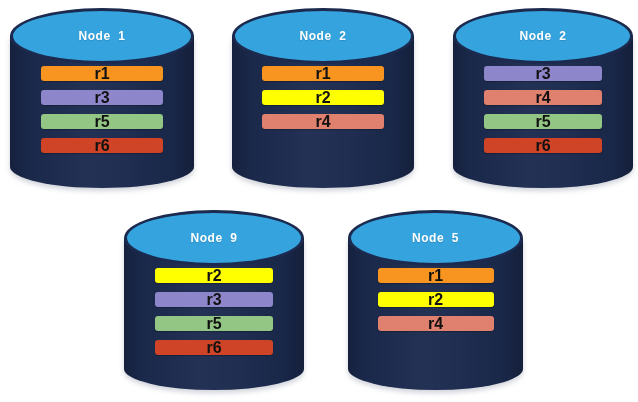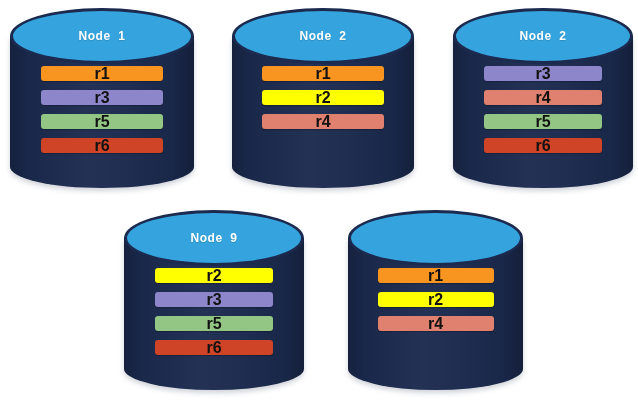--- a/index.html
+++ b/index.html
@@ -200,20 +200,21 @@
           <span class="bar-label">r6</span>
         </div>
       </div>
     </div>
     <div class="node" style="left: 348px; top: 210px; width: 175px; height: 180px;">
       <div class="cyl">
         <div class="cyl-body" style="top: 28px; background: rgb(27, 42, 78);">
           <div class="cyl-shade"></div>
         </div>
         <div class="cyl-top" style="height: 56px; background: rgb(53, 163, 221); border-color: rgb(27, 42, 78);"></div>
+        <div class="node-title" style="height: 56px; color: rgb(255, 255, 255);">Node  5</div>
       </div>
       <div class="bars" style="top: 58px;">
         <div class="bar" style="background: rgb(247, 149, 32); width: 116px;">
           <span class="bar-label">r1</span>
         </div>
         <div class="bar" style="background: rgb(255, 255, 0); width: 116px;">
           <span class="bar-label">r2</span>
         </div>
         <div class="bar" style="background: rgb(224, 128, 111); width: 116px;">
           <span class="bar-label">r4</span>

